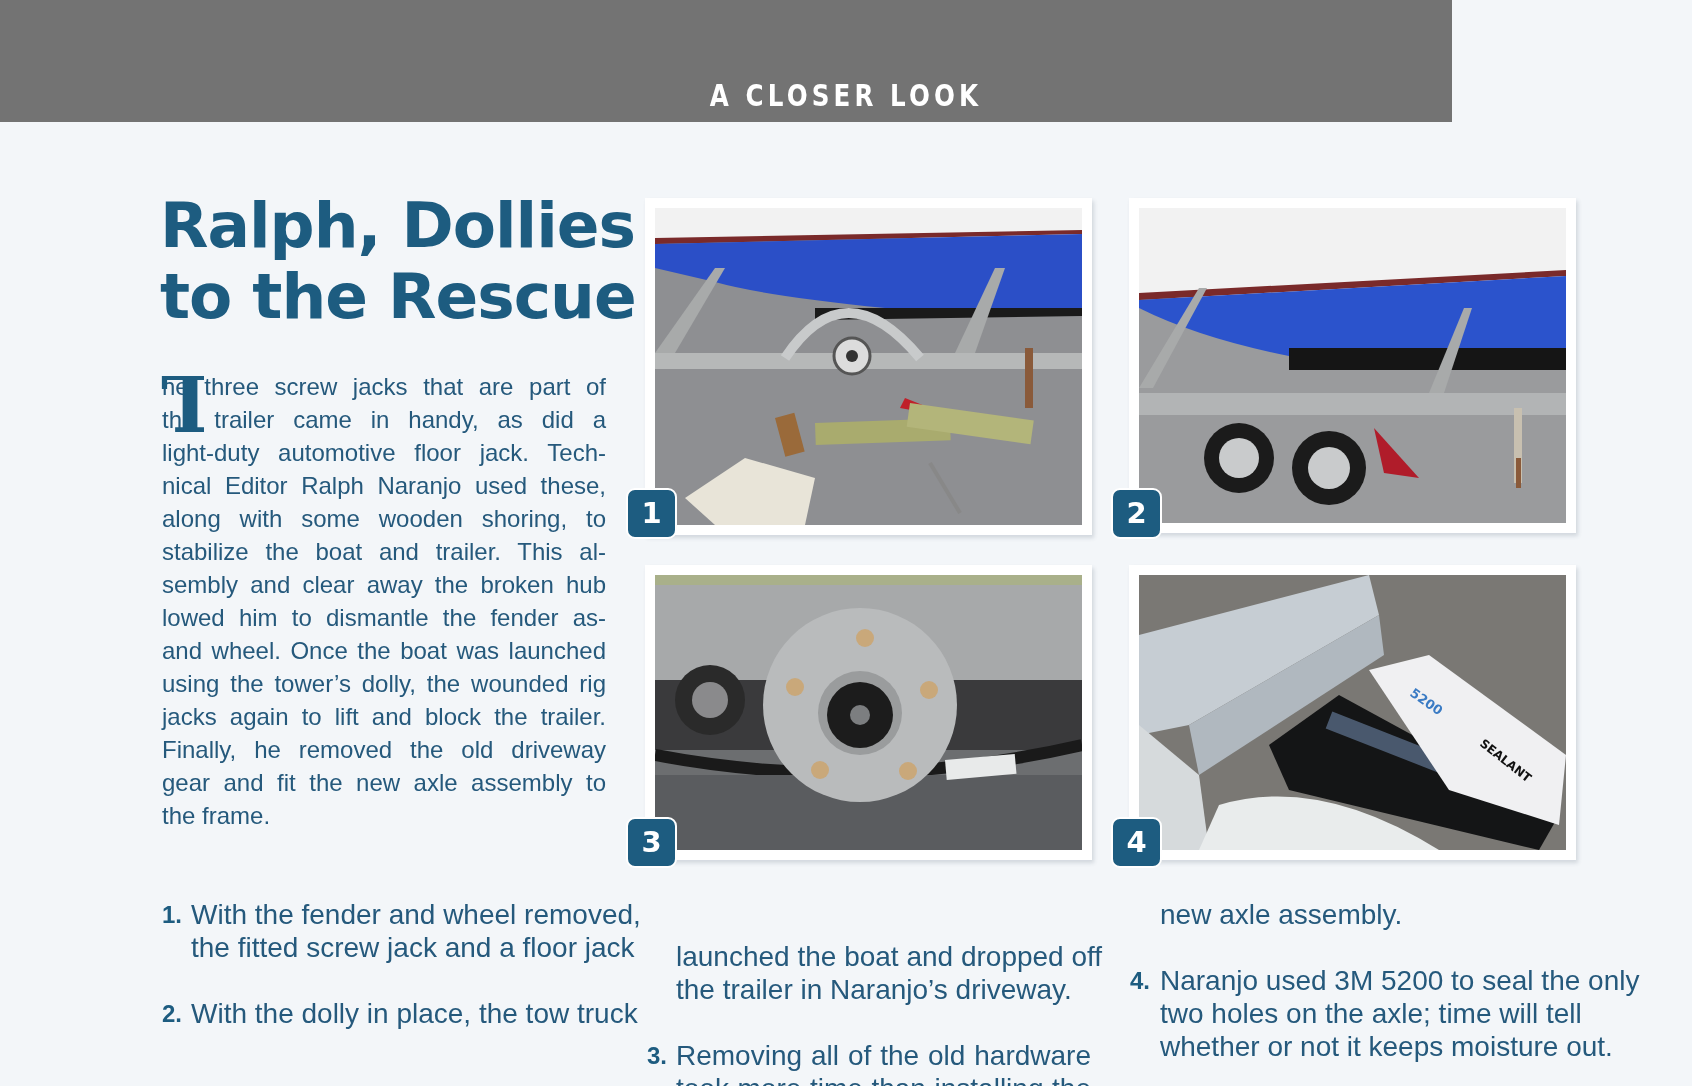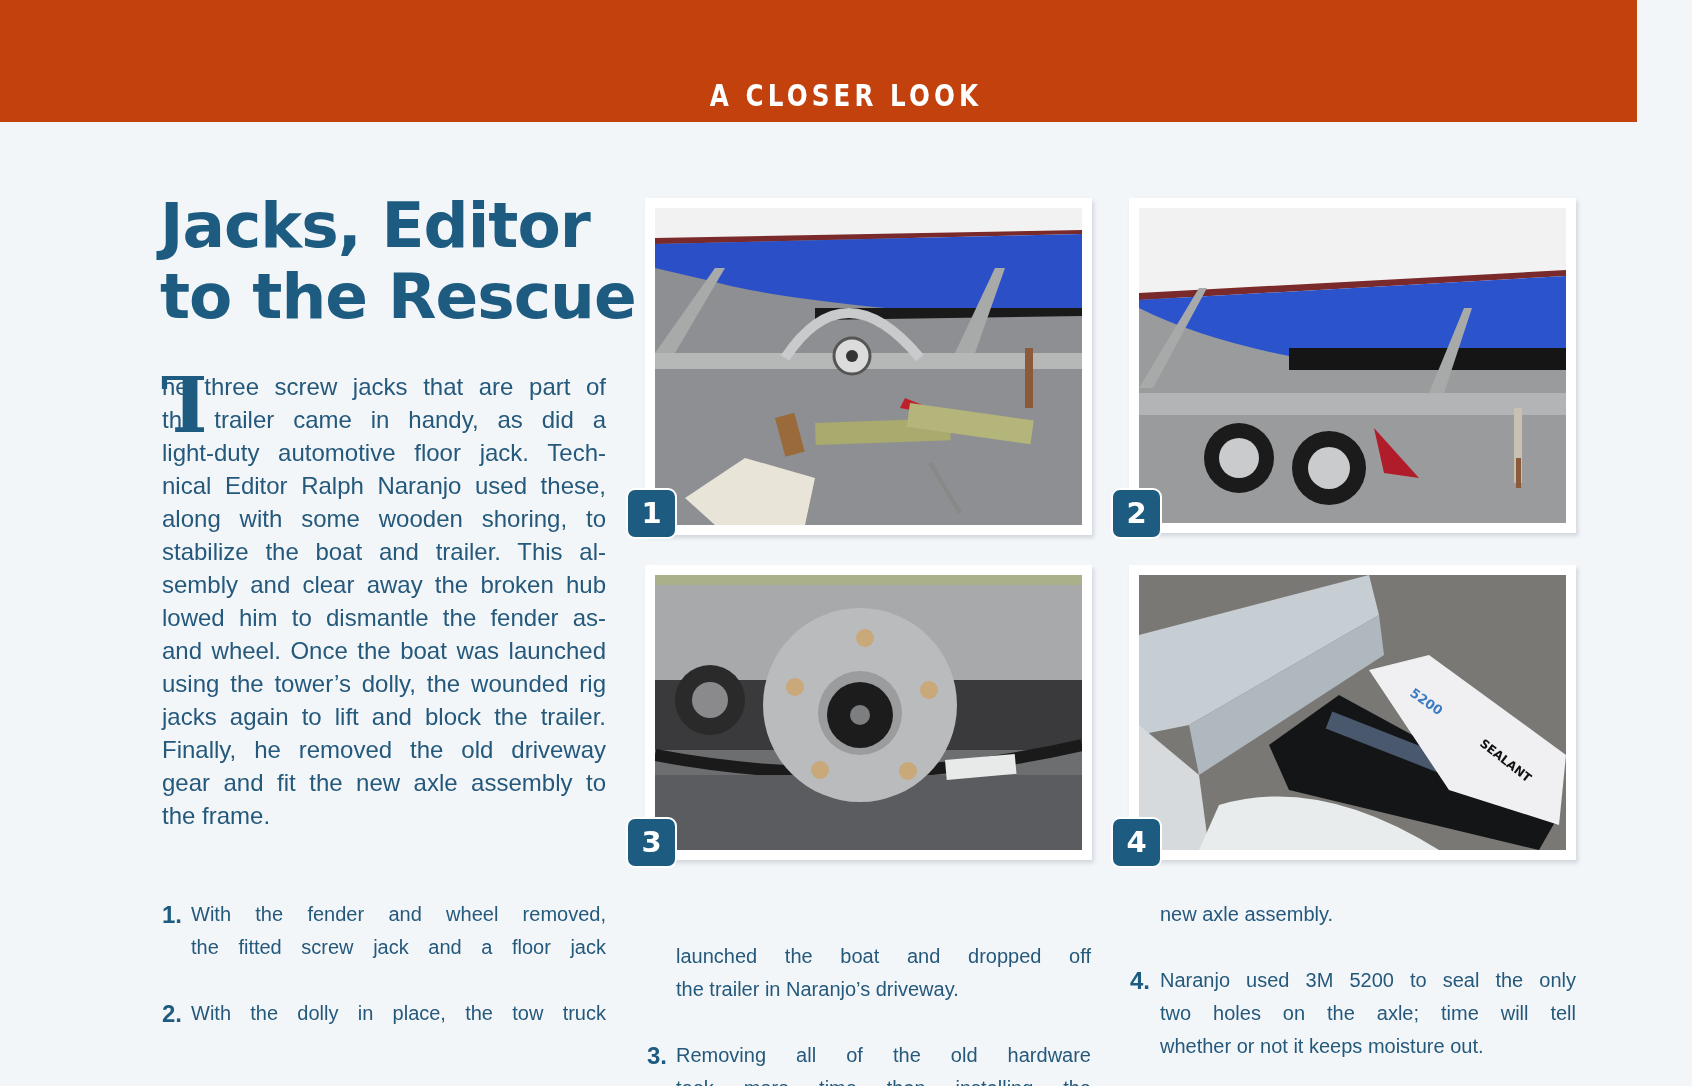--- a/index.html
+++ b/index.html
@@ -3,22 +3,22 @@
 <meta charset="utf-8">
 <style>
   html, body { margin:0; padding:0; }
   body {
     width:1692px; height:1086px; position:relative; overflow:hidden;
     background:#f3f6f9;
     font-family:"Liberation Sans", "DejaVu Sans", sans-serif;
     color:#24587a;
   }
   .header {
-    position:absolute; left:0; top:0; width:1637px; height:122px;
-    background:#c2410c;
+    position:absolute; left:0; top:0; width:1452px; height:122px;
+    background:#737373;
   }
   .header-title {
     position:absolute; left:0; top:80px; width:1692px; text-align:center;
     color:#ffffff; font-weight:bold; font-size:30px; letter-spacing:5px;
     font-family:"DejaVu Sans", sans-serif; transform:scaleX(0.82);
     transform-origin:center; line-height:32px;
   }
   .title {
     position:absolute; left:160px; top:190px; width:460px;
     font-size:63px; line-height:71px; font-weight:bold; color:#1d5c80;
@@ -44,37 +44,37 @@
   }
   .photo { position:absolute; left:10px; top:10px; right:10px; bottom:10px; overflow:hidden; }
   .badge {
     position:absolute; width:47px; height:47px; border-radius:9px;
     background:#1d5c80; border:2px solid #ffffff; color:#ffffff;
     font-size:29px; font-weight:bold; text-align:center; line-height:47px;
     font-family:"DejaVu Sans", sans-serif; box-sizing:content-box;
   }
   .cap { position:absolute; }
   .cap .ln {
-    display:block; height:33px; line-height:33px; font-size:20px;
+    display:block; height:33px; line-height:33px; font-size:28px;
     white-space:nowrap; color:#25597c; text-align:justify; text-align-last:justify;
   }
   .cap .ln.last { text-align-last:left; }
   .cap .num {
     position:absolute; font-size:24px; font-weight:bold; line-height:33px; color:#1d5c80;
   }
 </style>
 </head>
 <body>
 
 <div class="header">
   <div class="header-title">A CLOSER LOOK</div>
 </div>
 
 <h1 class="title" style="margin:0;">
-  <span class="line">Jacks, Editor</span>
+  <span class="line">Ralph, Dollies</span>
   <span class="line">to the Rescue</span>
 </h1>
 
 <div class="para">
   <div class="dropcap">T</div>
   <span class="ln ind">he three screw jacks that are part of</span>
   <span class="ln ind">the trailer came in handy, as did a</span>
   <span class="ln">light-duty automotive floor jack. Tech-</span>
   <span class="ln">nical Editor Ralph Naranjo used these,</span>
   <span class="ln">along with some wooden shoring, to</span>

